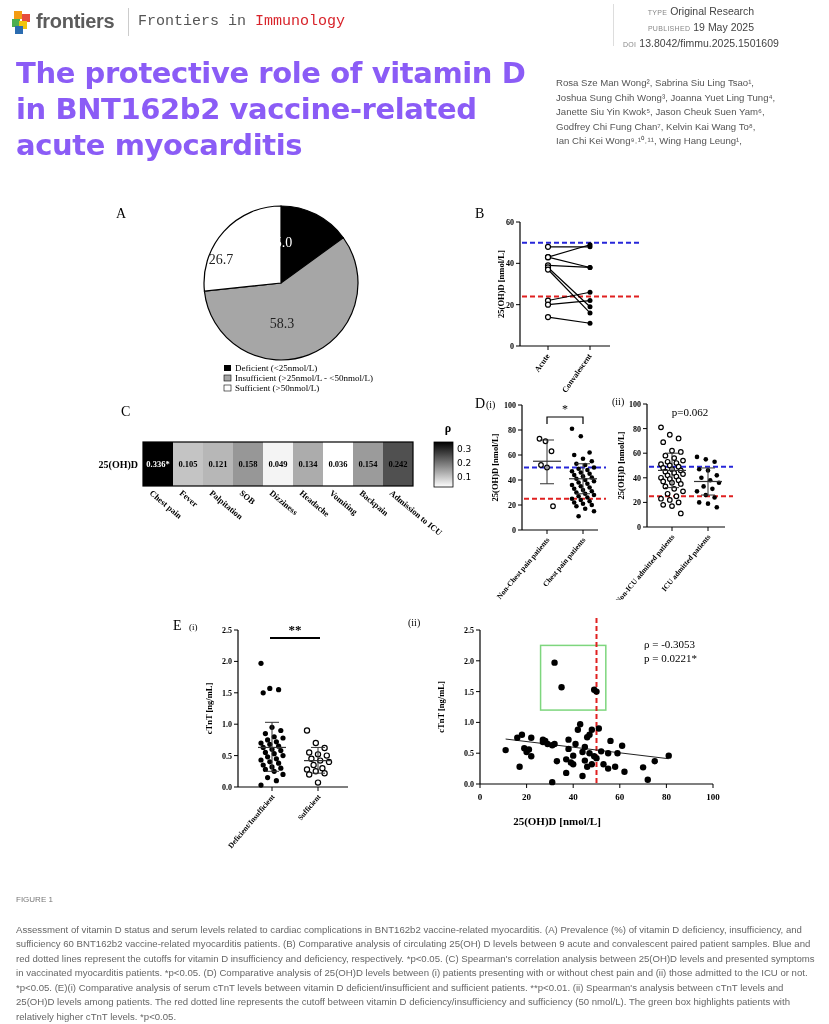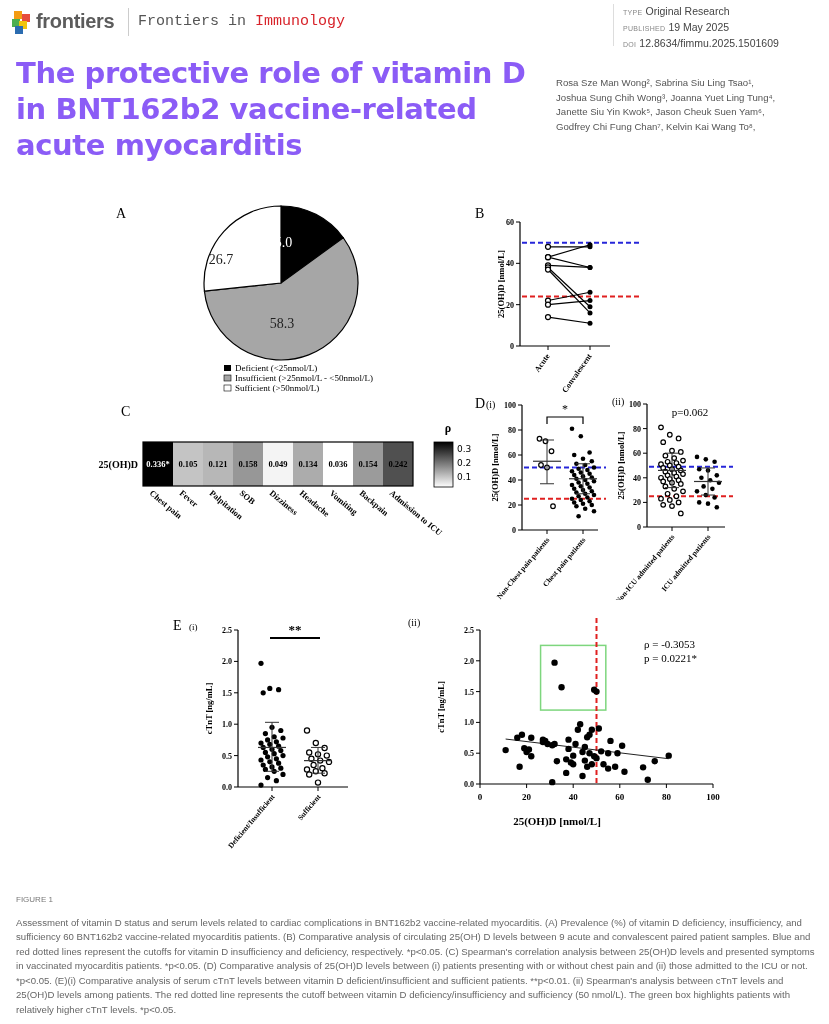--- a/index.html
+++ b/index.html
@@ -1,38 +1,38 @@
 <!DOCTYPE html>
 <html><head>
 <meta charset="utf-8">
 <style>
   * { box-sizing: border-box; margin: 0; padding: 0; }
   html, body { width: 829px; height: 1024px; background: #ffffff; overflow: hidden; }
   body { position: relative; font-family: "DejaVu Sans", sans-serif; color: #333; }
 
-  .header { position: absolute; left: 0; top: 0; width: 760px; height: 55px; }
+  .header { position: absolute; left: 0; top: 0; width: 760px; height: 55px; text-align: center; }
   .logo { position: absolute; left: 12px; top: 10px; display: flex; align-items: center; }
   .logo-mark { width: 20px; height: 22px; position: relative; margin-right: 4px; }
   .logo-mark span { position: absolute; width: 8px; height: 8px; }
   .logo-text { font-family: "Liberation Sans", sans-serif; font-weight: bold; font-size: 20px; color: #5c5c5c; letter-spacing: -0.3px; }
   .logo-divider { position: absolute; left: 128px; top: 8px; width: 1px; height: 28px; background: #ccc; }
   .journal { position: absolute; left: 138px; top: 13px; font-family: Liberation Mono, monospace; font-size: 15px; color: #555; }
   .journal .accent { color: #d8232a; }
   .meta-divider { position: absolute; left: 613px; top: 4px; width: 1px; height: 42px; background: #ddd; }
   .meta { position: absolute; left: 623px; top: 4px; font-family: "Liberation Sans", sans-serif; font-size: 10.5px; color: #444; line-height: 14px; }
   .meta .k { font-size: 7px; color: #888; text-transform: uppercase; letter-spacing: 0.3px; margin-right: 3px; }
 
   .title { position: absolute; left: 16px; top: 55px; width: 530px; font-family: "DejaVu Sans", sans-serif; font-size: 29px; line-height: 36px; color: #8b5cf6; letter-spacing: -0.4px; }
   .authors { position: absolute; left: 556px; top: 76px; width: 273px; font-family: "Liberation Sans", sans-serif; font-size: 9.6px; line-height: 14.6px; color: #555; }
 
   .fig { position: absolute; font-family: "Liberation Serif", serif; color: #111; }
   svg text { font-family: "Liberation Serif", serif; }
 
   .caption { position: absolute; left: 16px; top: 893px; width: 800px; font-family: "Liberation Sans", sans-serif; font-size: 9.6px; line-height: 14.5px; color: #666; }
-  .caption .figlabel { font-size: 8px; color: #777; display: block; margin-bottom: 8px; }
+  .caption .figlabel { font-size: 8px; color: #777; display: block; margin-bottom: 15px; }
 </style>
 </head>
 <body>
 
 <div class="header">
   <div class="logo">
     <div class="logo-mark">
       <span style="left:2px;top:0;background:#f39c12;"></span>
       <span style="left:10px;top:3px;background:#e74c3c;"></span>
       <span style="left:0;top:8px;background:#4caf50;"></span>
@@ -40,31 +40,32 @@
       <span style="left:3px;top:15px;background:#2b6cb0;"></span>
     </div>
     <span class="logo-text">frontiers</span>
   </div>
   <div class="logo-divider"></div>
   <div class="journal"><span>Frontiers in </span><span class="accent">Immunology</span></div>
   <div class="meta-divider"></div>
   <div class="meta">
     <div><span class="k">TYPE</span><span>Original Research</span></div>
     <div><span class="k">PUBLISHED</span><span>19 May 2025</span></div>
-    <div><span class="k">DOI</span><span>12.8634/fimmu.2025.1501609</span></div>
+    <div><span class="k">DOI</span><span>13.8042/fimmu.2025.1501609</span></div>
   </div>
 </div>
 
 <h1 class="title">The protective role of vitamin D in BNT162b2 vaccine-related acute myocarditis</h1>
 
 <div class="authors">
   <div>Rosa Sze Man Wong², Sabrina Siu Ling Tsao¹,</div>
   <div>Joshua Sung Chih Wong³, Joanna Yuet Ling Tung⁴,</div>
   <div>Janette Siu Yin Kwok⁵, Jason Cheuk Suen Yam⁶,</div>
   <div>Godfrey Chi Fung Chan⁷, Kelvin Kai Wang To⁸,</div>
+  <div>Ian Chi Kei Wong⁹˒¹⁰˒¹¹, Wing Hang Leung¹,</div>
 </div>
 
 <svg class="fig" style="left:100px;top:200px;" width="290" height="200" viewBox="0 0 290 200">
   <text x="16" y="18" font-size="14">A</text>
   <g id="pieA">
       <path d="M181,83 L181,6 A77,77 0 0 1 243.29430856687094,37.74053557347957 Z" fill="#000000" stroke="#000" stroke-width="1.2"></path>
       <path d="M181,83 L243.29430856687094,37.74053557347957 A77,77 0 1 1 104.43883913943108,91.20905887919503 Z" fill="#a6a6a6" stroke="#000" stroke-width="1.2"></path>
       <path d="M181,83 L104.43883913943108,91.20905887919503 A77,77 0 0 1 181,6 Z" fill="#ffffff" stroke="#000" stroke-width="1.2"></path>
     </g>
   <text x="180" y="47" font-size="14" fill="#fff" text-anchor="middle">15.0</text>

